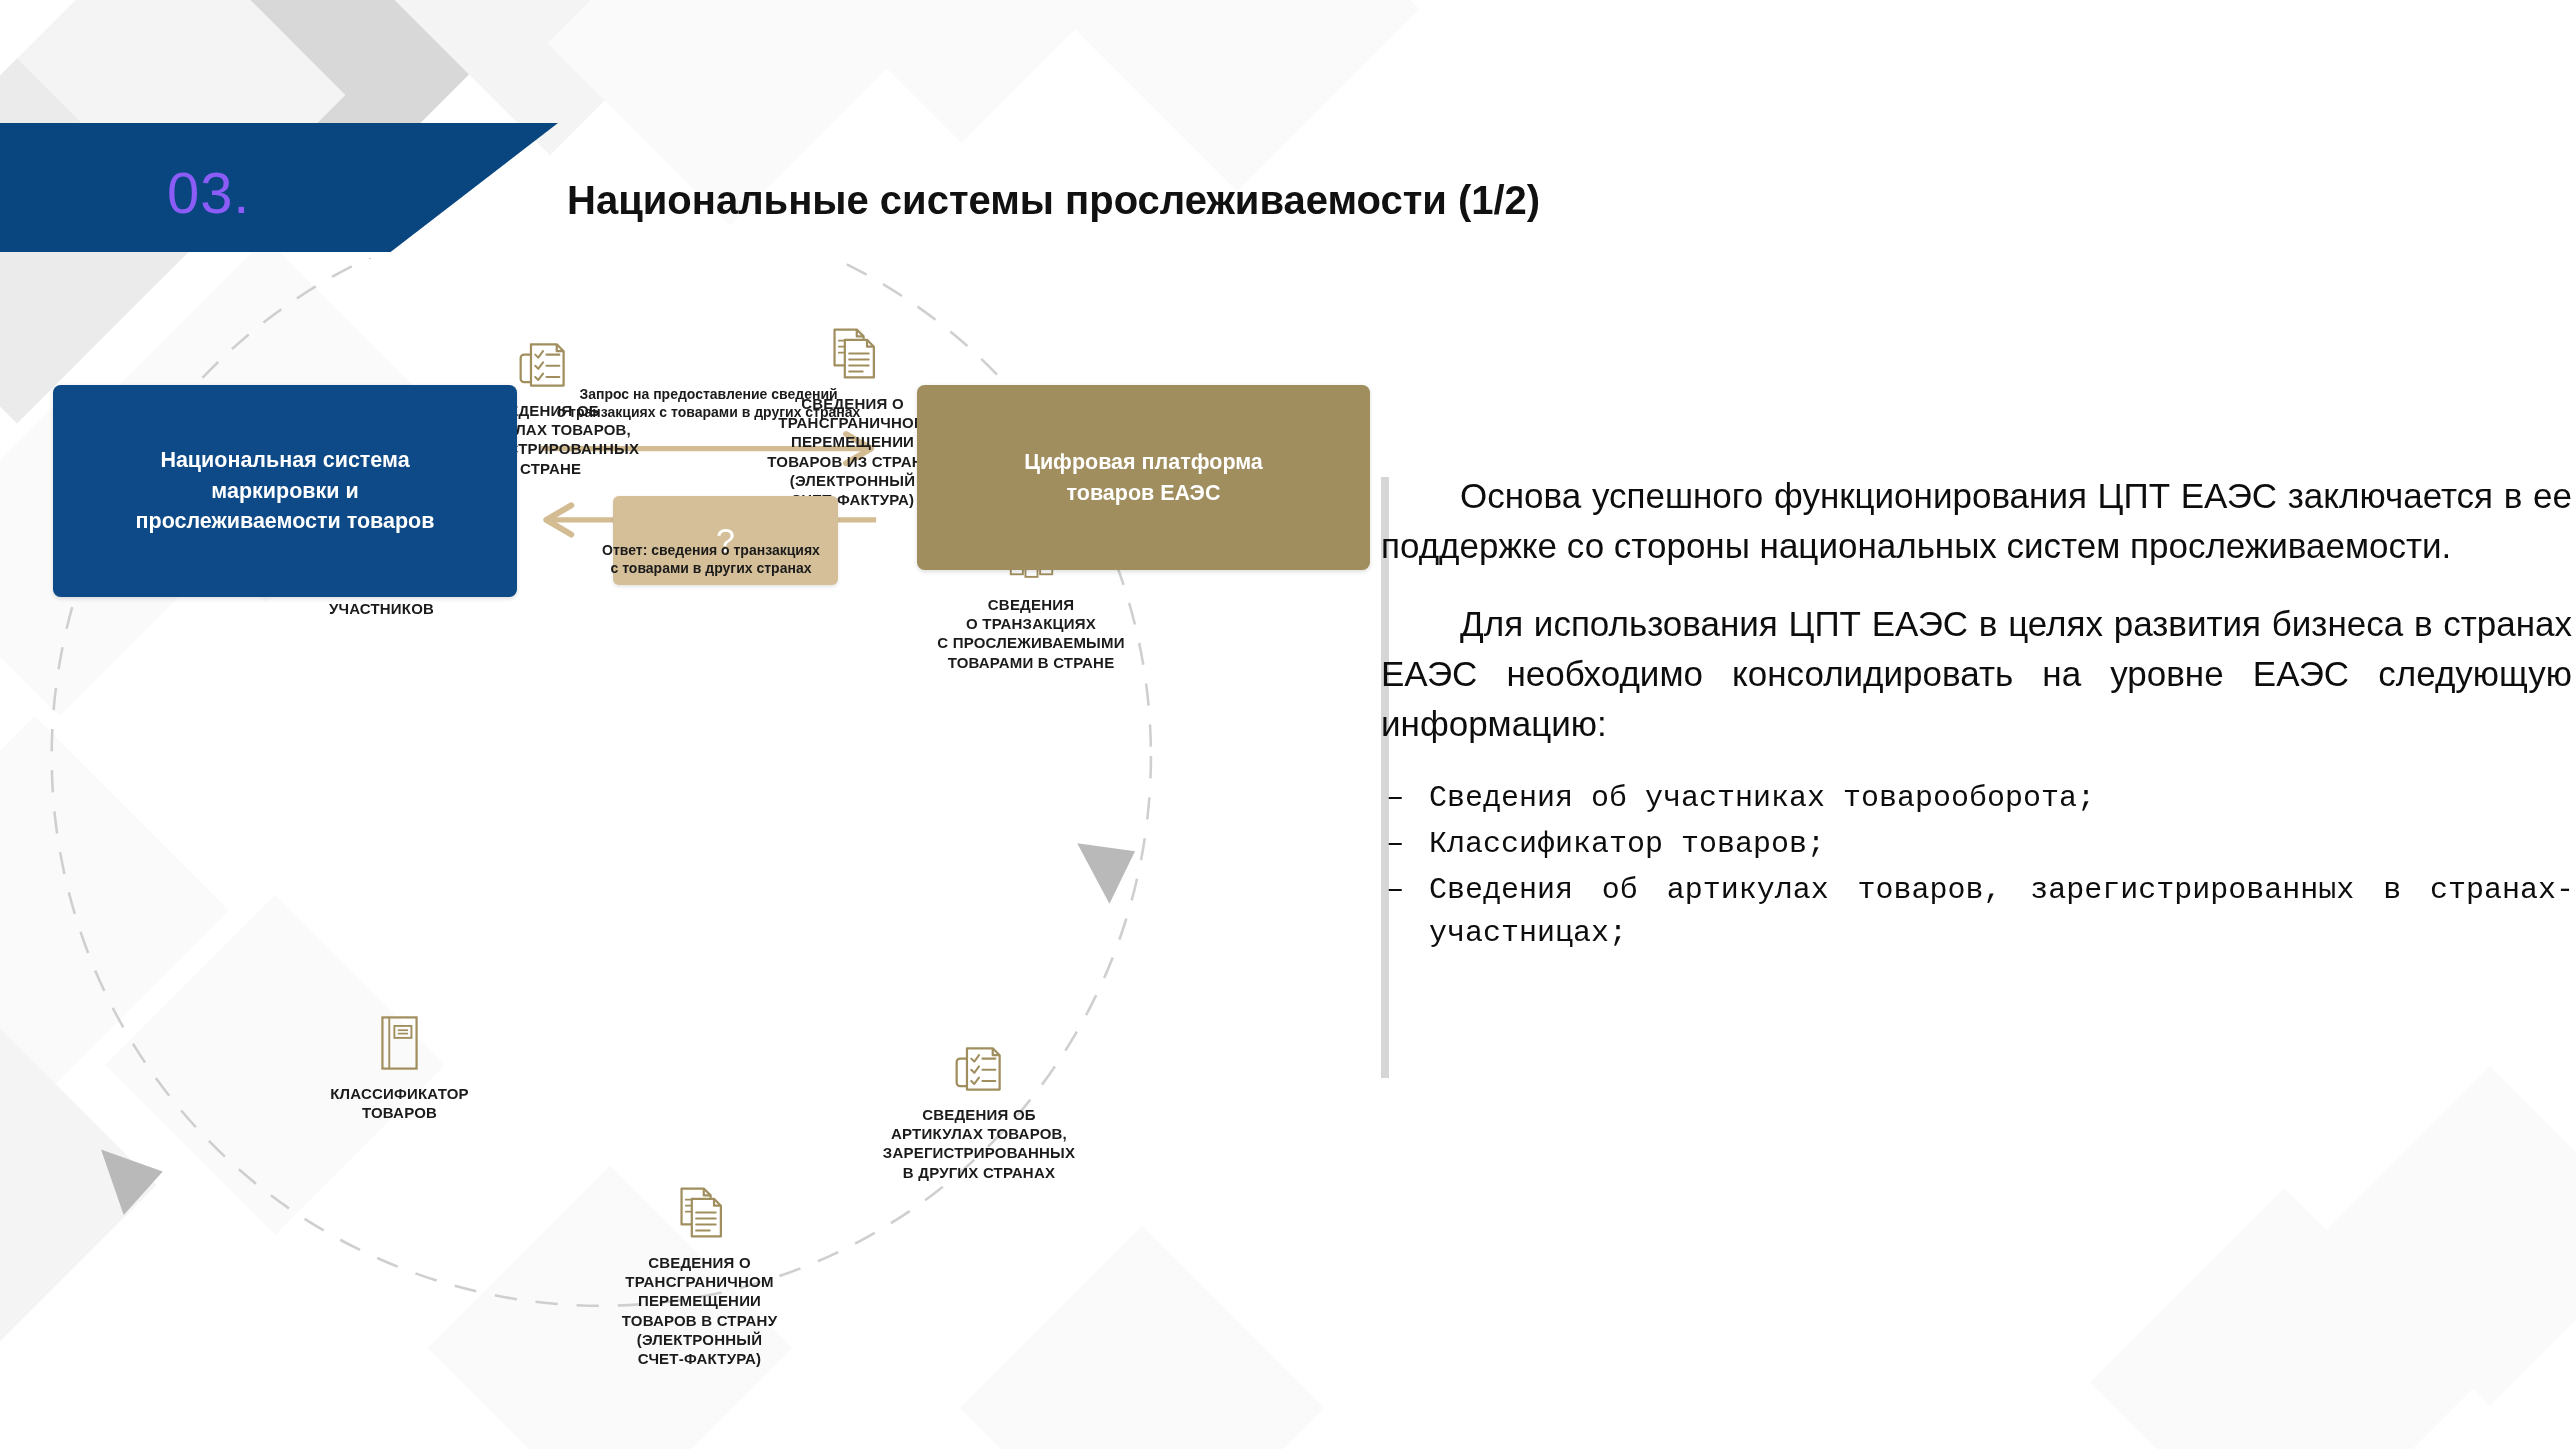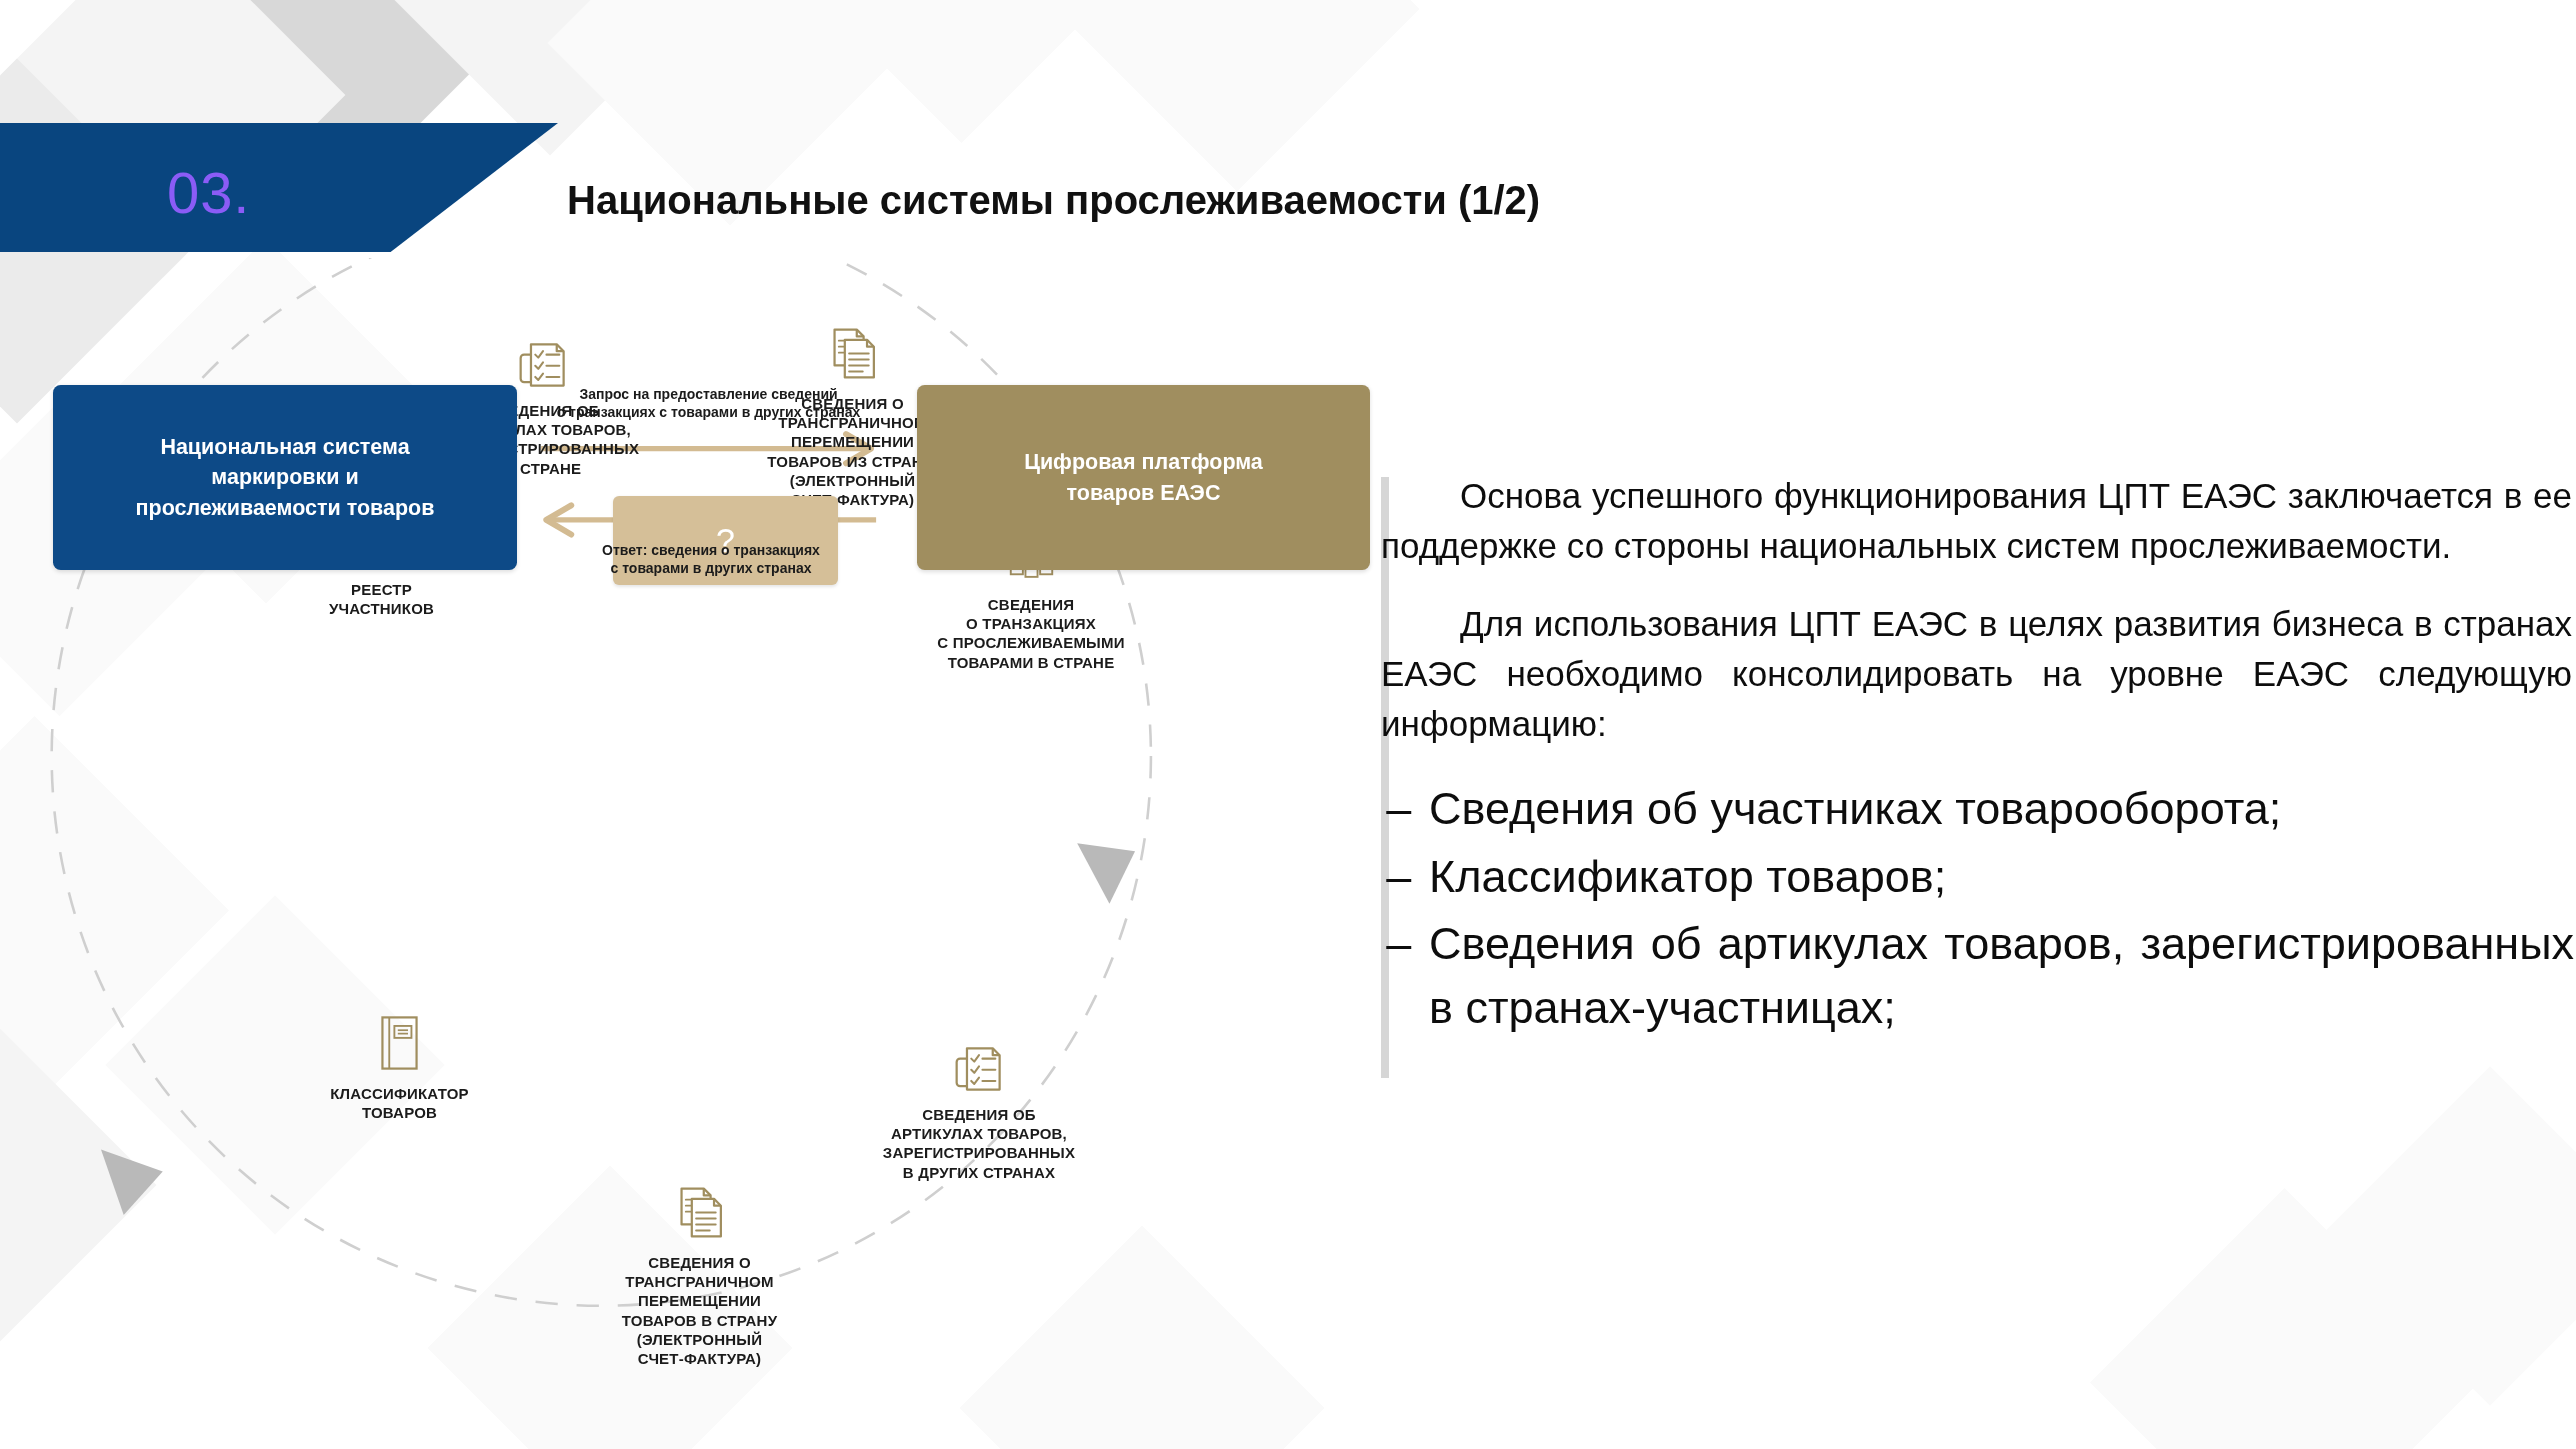--- a/index.html
+++ b/index.html
@@ -95,21 +95,21 @@
     text-align: center;
     color: #ffffff;
     font-weight: bold;
     font-size: 21.5px;
     line-height: 1.42;
     white-space: pre-line;
     box-shadow: 0 1.7px 4.3px rgba(0,0,0,0.13);
   }
   #box-national {
     left: 53px; top: 127px;
-    width: 464px; height: 185px;
+    width: 464px; height: 212px;
     background: #0d4a87;
   }
   #box-platform {
     left: 917px; top: 127px;
     width: 453px; height: 185px;
     background: #a08e5f;
   }
   #box-question {
     position: absolute;
     left: 613px; top: 238px;
@@ -155,27 +155,28 @@
     margin: 0 0 29px 0;
     padding-right: 4px;
   }
   #right-panel ul {
     list-style: none;
     margin: 26px 0 0 0;
     padding: 0;
   }
   #right-panel li {
     position: relative;
-    font-size: 45px;
+    font-size: 30px;
     color: #0d0d0d;
     line-height: 1.42;
     text-align: justify;
     padding-left: 48px;
     margin-bottom: 3.4px;
     padding-right: 2px;
+    font-family: Liberation Mono, monospace;
   }
   #right-panel li::before {
     content: "–";
     position: absolute;
     left: 5.2px; top: 0;
   }
   #right-panel li:last-child { text-align: justify; }
 </style>
 </head>
 <body>

